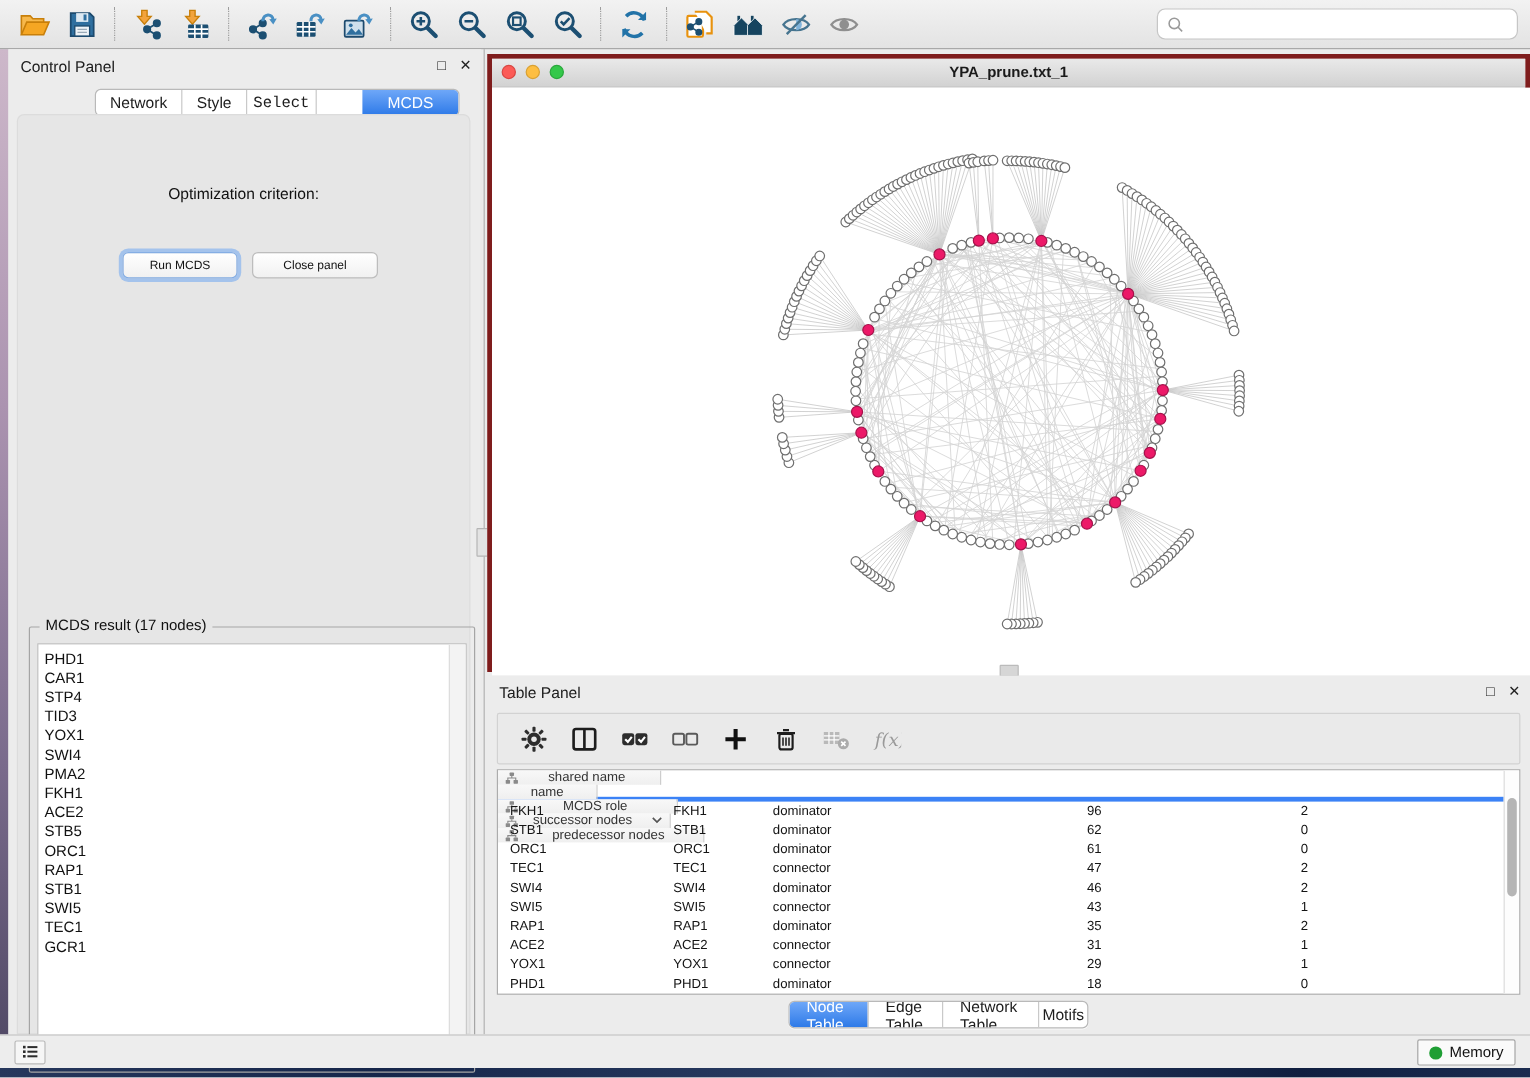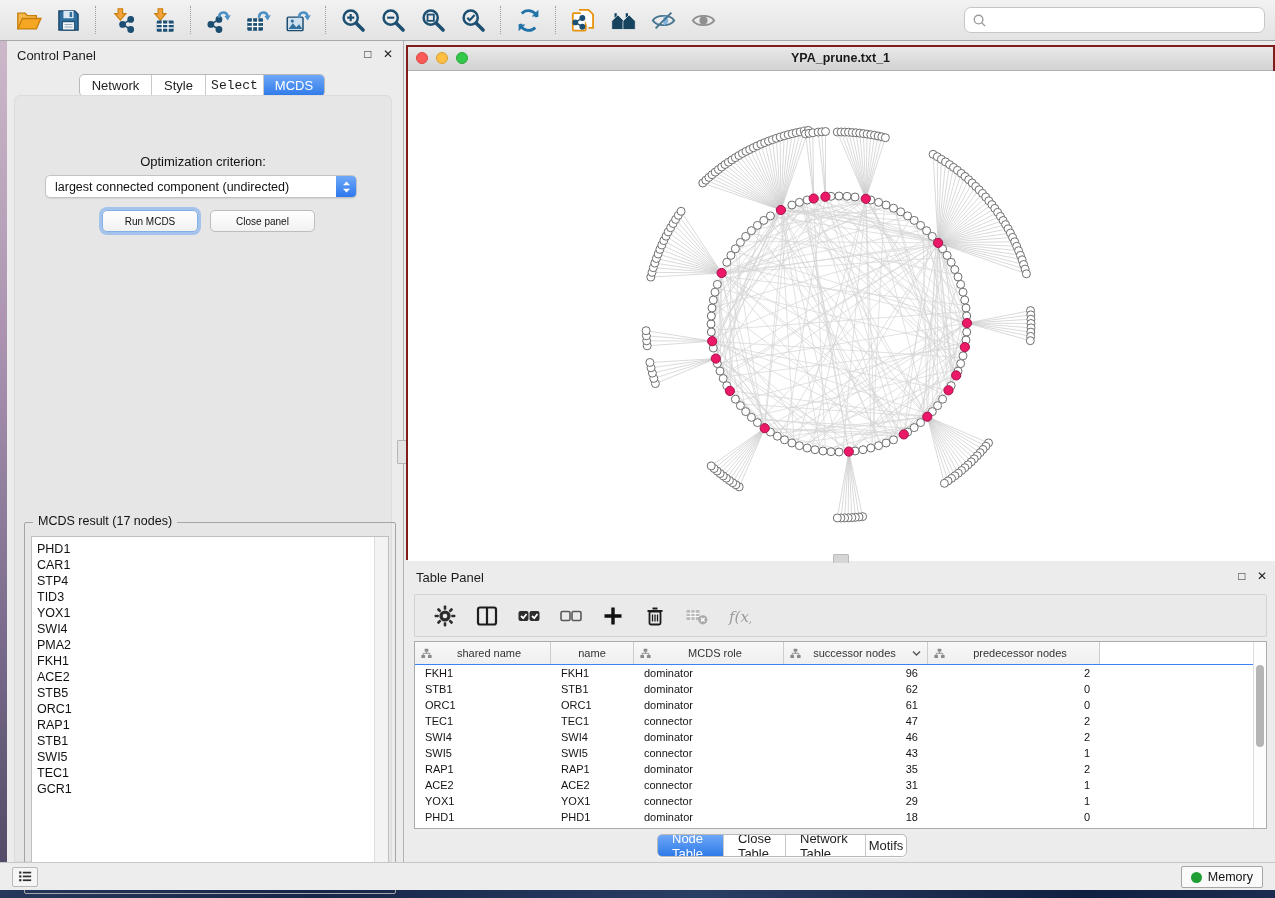--- a/index.html
+++ b/index.html
@@ -31,21 +31,21 @@
   .segi{display:flex;align-items:center;justify-content:center;font-size:13px;color:#1d1d1d;border-right:1px solid #c9c9c9;height:100%;box-sizing:border-box;}
   .segi:last-child{border-right:none;}
   .segi.active{background:linear-gradient(#6ea7f8,#2e7ae8);color:#fff;}
 
   
   #control-panel{position:absolute;left:7px;top:41px;width:394px;height:821px;background:#ececec;}
   #cp-tabs{position:absolute;left:72px;top:33px;}
   #cp-tabs .segi:nth-child(1){width:72px;}
   #cp-tabs .segi:nth-child(2){width:54px;}
   #cp-tabs .segi:nth-child(3){width:58px;font-family:Liberation Mono, monospace;}
-  #cp-tabs .segi:nth-child(4){width:60px;}
+  #cp-tabs .segi:nth-child(4){width:80px;margin-left:38px;}
   .cp-content{position:absolute;left:7px;top:54px;width:378px;height:767px;background:#e6e6e6;border-radius:6px 6px 0 0;border:1px solid #dcdcdc;box-sizing:border-box;}
   .opt-label{position:absolute;left:0;top:58px;width:100%;text-align:center;font-size:13px;color:#111;}
   .mac-select{position:absolute;left:30px;top:79px;width:312px;height:23px;background:#fff;border:1px solid #c3c3c3;border-radius:5px;box-sizing:border-box;display:flex;align-items:center;box-shadow:0 1px 1px rgba(0,0,0,.08);}
   .sel-text{flex:1;font-size:12.5px;color:#111;padding-left:9px;white-space:nowrap;overflow:hidden;}
   .sel-step{width:20px;height:21px;border-radius:0 4px 4px 0;background:linear-gradient(#6fa9f8,#2d78ee);display:flex;flex-direction:column;align-items:center;justify-content:center;}
   .sel-step svg{display:block;}
   .mac-btn{position:absolute;height:22px;border:1px solid #bdbdbd;border-radius:5px;background:linear-gradient(#ffffff,#f1f1f1);font-size:10px;color:#111;font-family:inherit;}
   #run-btn{left:87px;top:114px;width:96px;border-color:#85aee4;box-shadow:0 0 0 3px rgba(110,165,240,.55);}
   #closep-btn{left:195px;top:114px;width:105px;}
   .group{position:absolute;left:9px;top:426px;width:372px;height:372px;border:1px solid #a5a5a5;border-radius:2px;box-sizing:border-box;}
@@ -54,37 +54,37 @@
   .listbox ul{list-style:none;margin:0;padding:4px 0 0 5px;}
   .listbox li{font-size:12.5px;line-height:16px;color:#111;}
   .listlane{position:absolute;right:0;top:0;bottom:0;width:13px;background:#f3f3f3;border-left:1px solid #ddd;}
 
   
   .vsplit-line{position:absolute;left:403px;top:41px;width:1px;height:821px;background:#b2b2b2;}
   .vsplit-grip{position:absolute;left:397px;top:440px;width:9px;height:22px;background:#e3e3e3;border:1px solid #b5b5b5;border-radius:1px;}
   .hsplit-grip{position:absolute;left:833px;top:554px;width:14px;height:8px;background:#d6d6d6;border:1px solid #bbb;border-radius:1px;}
 
   
-  #net-window{position:absolute;left:406px;top:45px;width:869px;height:515px;border:2px solid #7f1d1d;box-sizing:border-box;background:#fff;}
+  #net-window{position:absolute;left:406px;top:45px;width:869px;height:515px;border:4px solid #7f1d1d;box-sizing:border-box;background:#fff;}
   .titlebar{height:23px;background:linear-gradient(#e9e9e9,#d2d2d2);border-bottom:1px solid #b3b3b3;position:relative;}
   .lights{position:absolute;left:8px;top:5px;display:flex;gap:8px;}
   .tl{width:12px;height:12px;border-radius:50%;display:inline-block;box-sizing:border-box;}
   .tl.red{background:#fc5b57;border:1px solid #d94742;}
   .tl.yellow{background:#fdbe41;border:1px solid #d9a133;}
   .tl.green{background:#34c84a;border:1px solid #2aa83c;}
   .wtitle{position:absolute;left:0;right:0;top:4px;text-align:center;font-size:12.5px;font-weight:600;color:#1a1a1a;}
   .canvas{position:relative;width:867px;height:490px;background:#fff;overflow:hidden;}
 
   
   #table-panel{position:absolute;left:406px;top:563px;width:869px;height:299px;background:#ececec;}
   .tp-toolbar{position:absolute;left:8px;top:31px;width:853px;height:43px;background:#eaeaea;border:1px solid #d2d2d2;border-radius:2px;box-sizing:border-box;display:flex;align-items:center;padding-left:12px;}
   .tp-btn{width:36px;height:34px;border:none;background:transparent;margin-right:6px;padding:0;}
   .tp-btn svg{width:24px;height:24px;display:block;margin:0 auto;}
   .tablebox{position:absolute;left:8px;top:78px;width:853px;height:188px;background:#fff;border:1px solid #acacac;box-sizing:border-box;overflow:hidden;}
-  #tbl-head{display:flex;height:22px;border-bottom:1px solid #3b82f6;background:#fff;}
+  #tbl-head{display:flex;height:22px;border-bottom:4px solid #3b82f6;background:#fff;flex-direction:column;}
   .hcell{display:flex;align-items:center;background:linear-gradient(#f8f8f8,#efefef);border-right:1px solid #cdcdcd;box-sizing:border-box;padding:0 6px;font-size:11px;color:#333;}
   .hcell .hlabel{flex:1;text-align:center;}
   .hcell .hicon{margin-right:2px;display:inline-flex;}
   .tbl-row{display:flex;height:16px;}
   .tcell{font-size:11px;line-height:16px;color:#141414;box-sizing:border-box;white-space:nowrap;overflow:hidden;}
   .tcell.left{padding-left:10px;}
   .tcell.right{text-align:right;padding-right:10px;}
   .tbl-scroll{position:absolute;right:0;top:0;bottom:0;width:12px;background:#fdfdfd;border-left:1px solid #ddd;}
   .tbl-scroll .thumb{position:absolute;left:1.5px;top:23px;width:8px;height:82px;background:#b5b5b5;border-radius:4px;}
   .bottom-tabs{position:absolute;left:251px;top:271px;}
@@ -277,29 +277,20 @@
       </span>
     </div>
     <div class="seg" id="cp-tabs">
       <span class="segi">Network</span>
       <span class="segi">Style</span>
       <span class="segi">Select</span>
       <span class="segi active">MCDS</span>
     </div>
     <div class="cp-content">
       <div class="opt-label">Optimization criterion:</div>
-      <div class="mac-select">
-        <span class="sel-text">largest connected component (undirected)</span>
-        <span class="sel-step">
-          <svg width="9" height="14" viewBox="0 0 9 14">
-              <path d="M1 5.2 L4.5 1.6 L8 5.2z" fill="#fff"></path>
-              <path d="M1 8.8 L4.5 12.4 L8 8.8z" fill="#fff"></path>
-            </svg>
-        </span>
-      </div>
       <button class="mac-btn" id="run-btn">Run MCDS</button>
       <button class="mac-btn" id="closep-btn">Close panel</button>
       <div class="group">
         <span class="legend">MCDS result (17 nodes)</span>
         <div class="listbox">
           <ul id="mcds-list">
               <li>PHD1</li>
               <li>CAR1</li>
               <li>STP4</li>
               <li>TID3</li>
@@ -1182,21 +1173,21 @@
             <div class="tcell right" style="width: 144px;">18</div>
             <div class="tcell right" style="width: 172px;">0</div>
           </div>
         </div>
       <div class="tbl-scroll">
           <div class="thumb"></div>
         </div>
     </div>
     <div class="seg bottom-tabs">
       <span class="segi active">Node Table</span>
-      <span class="segi">Close Table</span>
+      <span class="segi">Edge Table</span>
       <span class="segi">Network Table</span>
       <span class="segi">Motifs</span>
     </div>
   </div>
 
   <div id="status-bar">
     <button class="sb-btn">
       <svg width="18" height="15" viewBox="0 0 20 18">
           <g fill="#2d2d2d">
             <rect x="3" y="3" width="2.6" height="2.6"></rect>

